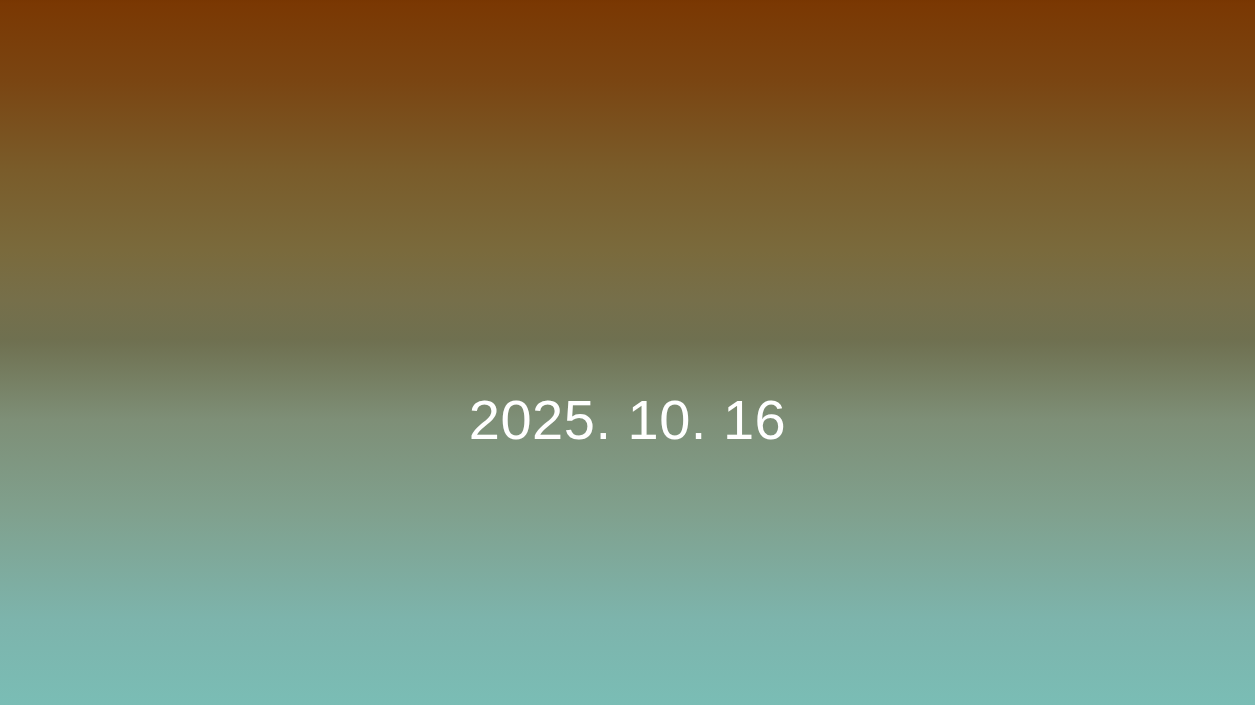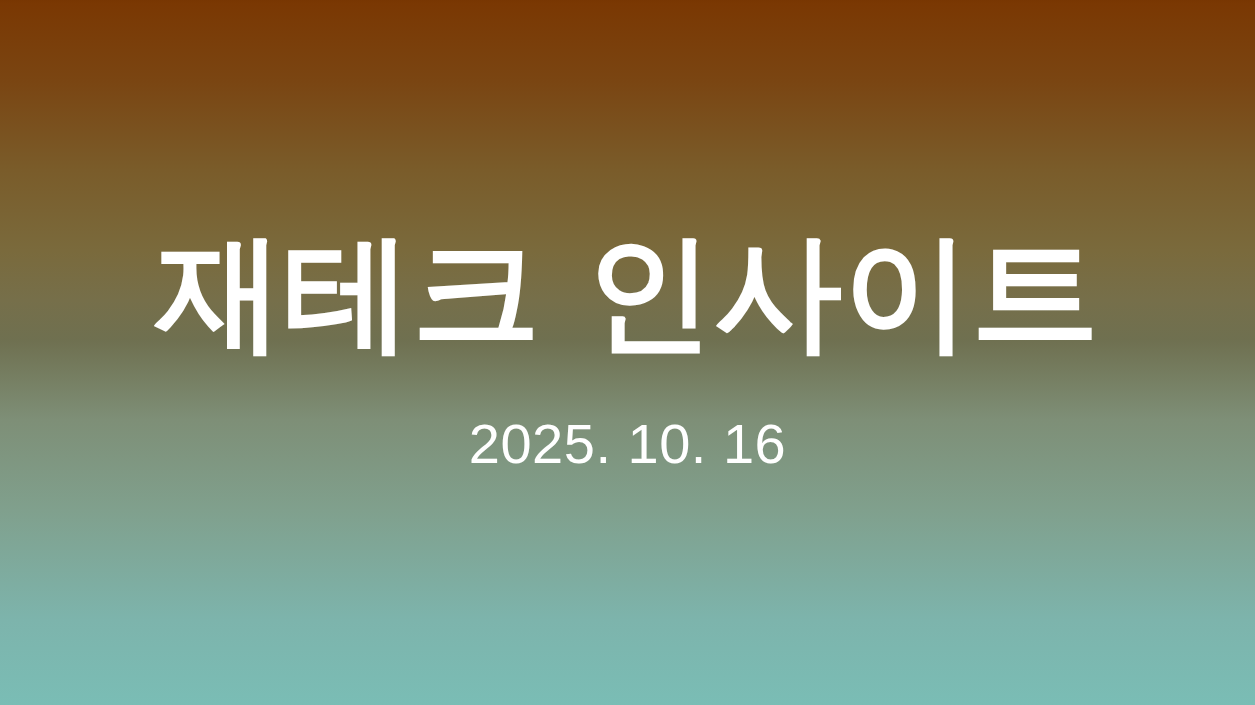--- a/index.html
+++ b/index.html
@@ -69,37 +69,36 @@
     white-space: nowrap;
     font-family: "DejaVu Sans", "Liberation Sans", sans-serif;
   }
 
   .slide-subtitle {
     margin: 0;
     padding: 0;
     position: absolute;
     left: 0;
     right: 0;
-    top: 410px;
+    top: 386px;
     text-align: center;
     color: #ffffff;
     font-size: 56px;
     line-height: 1.2;
     font-weight: 400;
     letter-spacing: 0.5px;
     white-space: nowrap;
     font-family: "Liberation Sans", "DejaVu Sans", sans-serif;
   }
 </style>
 </head>
 <body>
 
 <div id="slide">
 
   <div class="slide-content">
 
-    <h1 class="slide-title">재테크 인사이트</h1>
 
     <p class="slide-subtitle">2025. 10. 16</p>
 
   </div>
 
 </div>
 
 </body></html>

